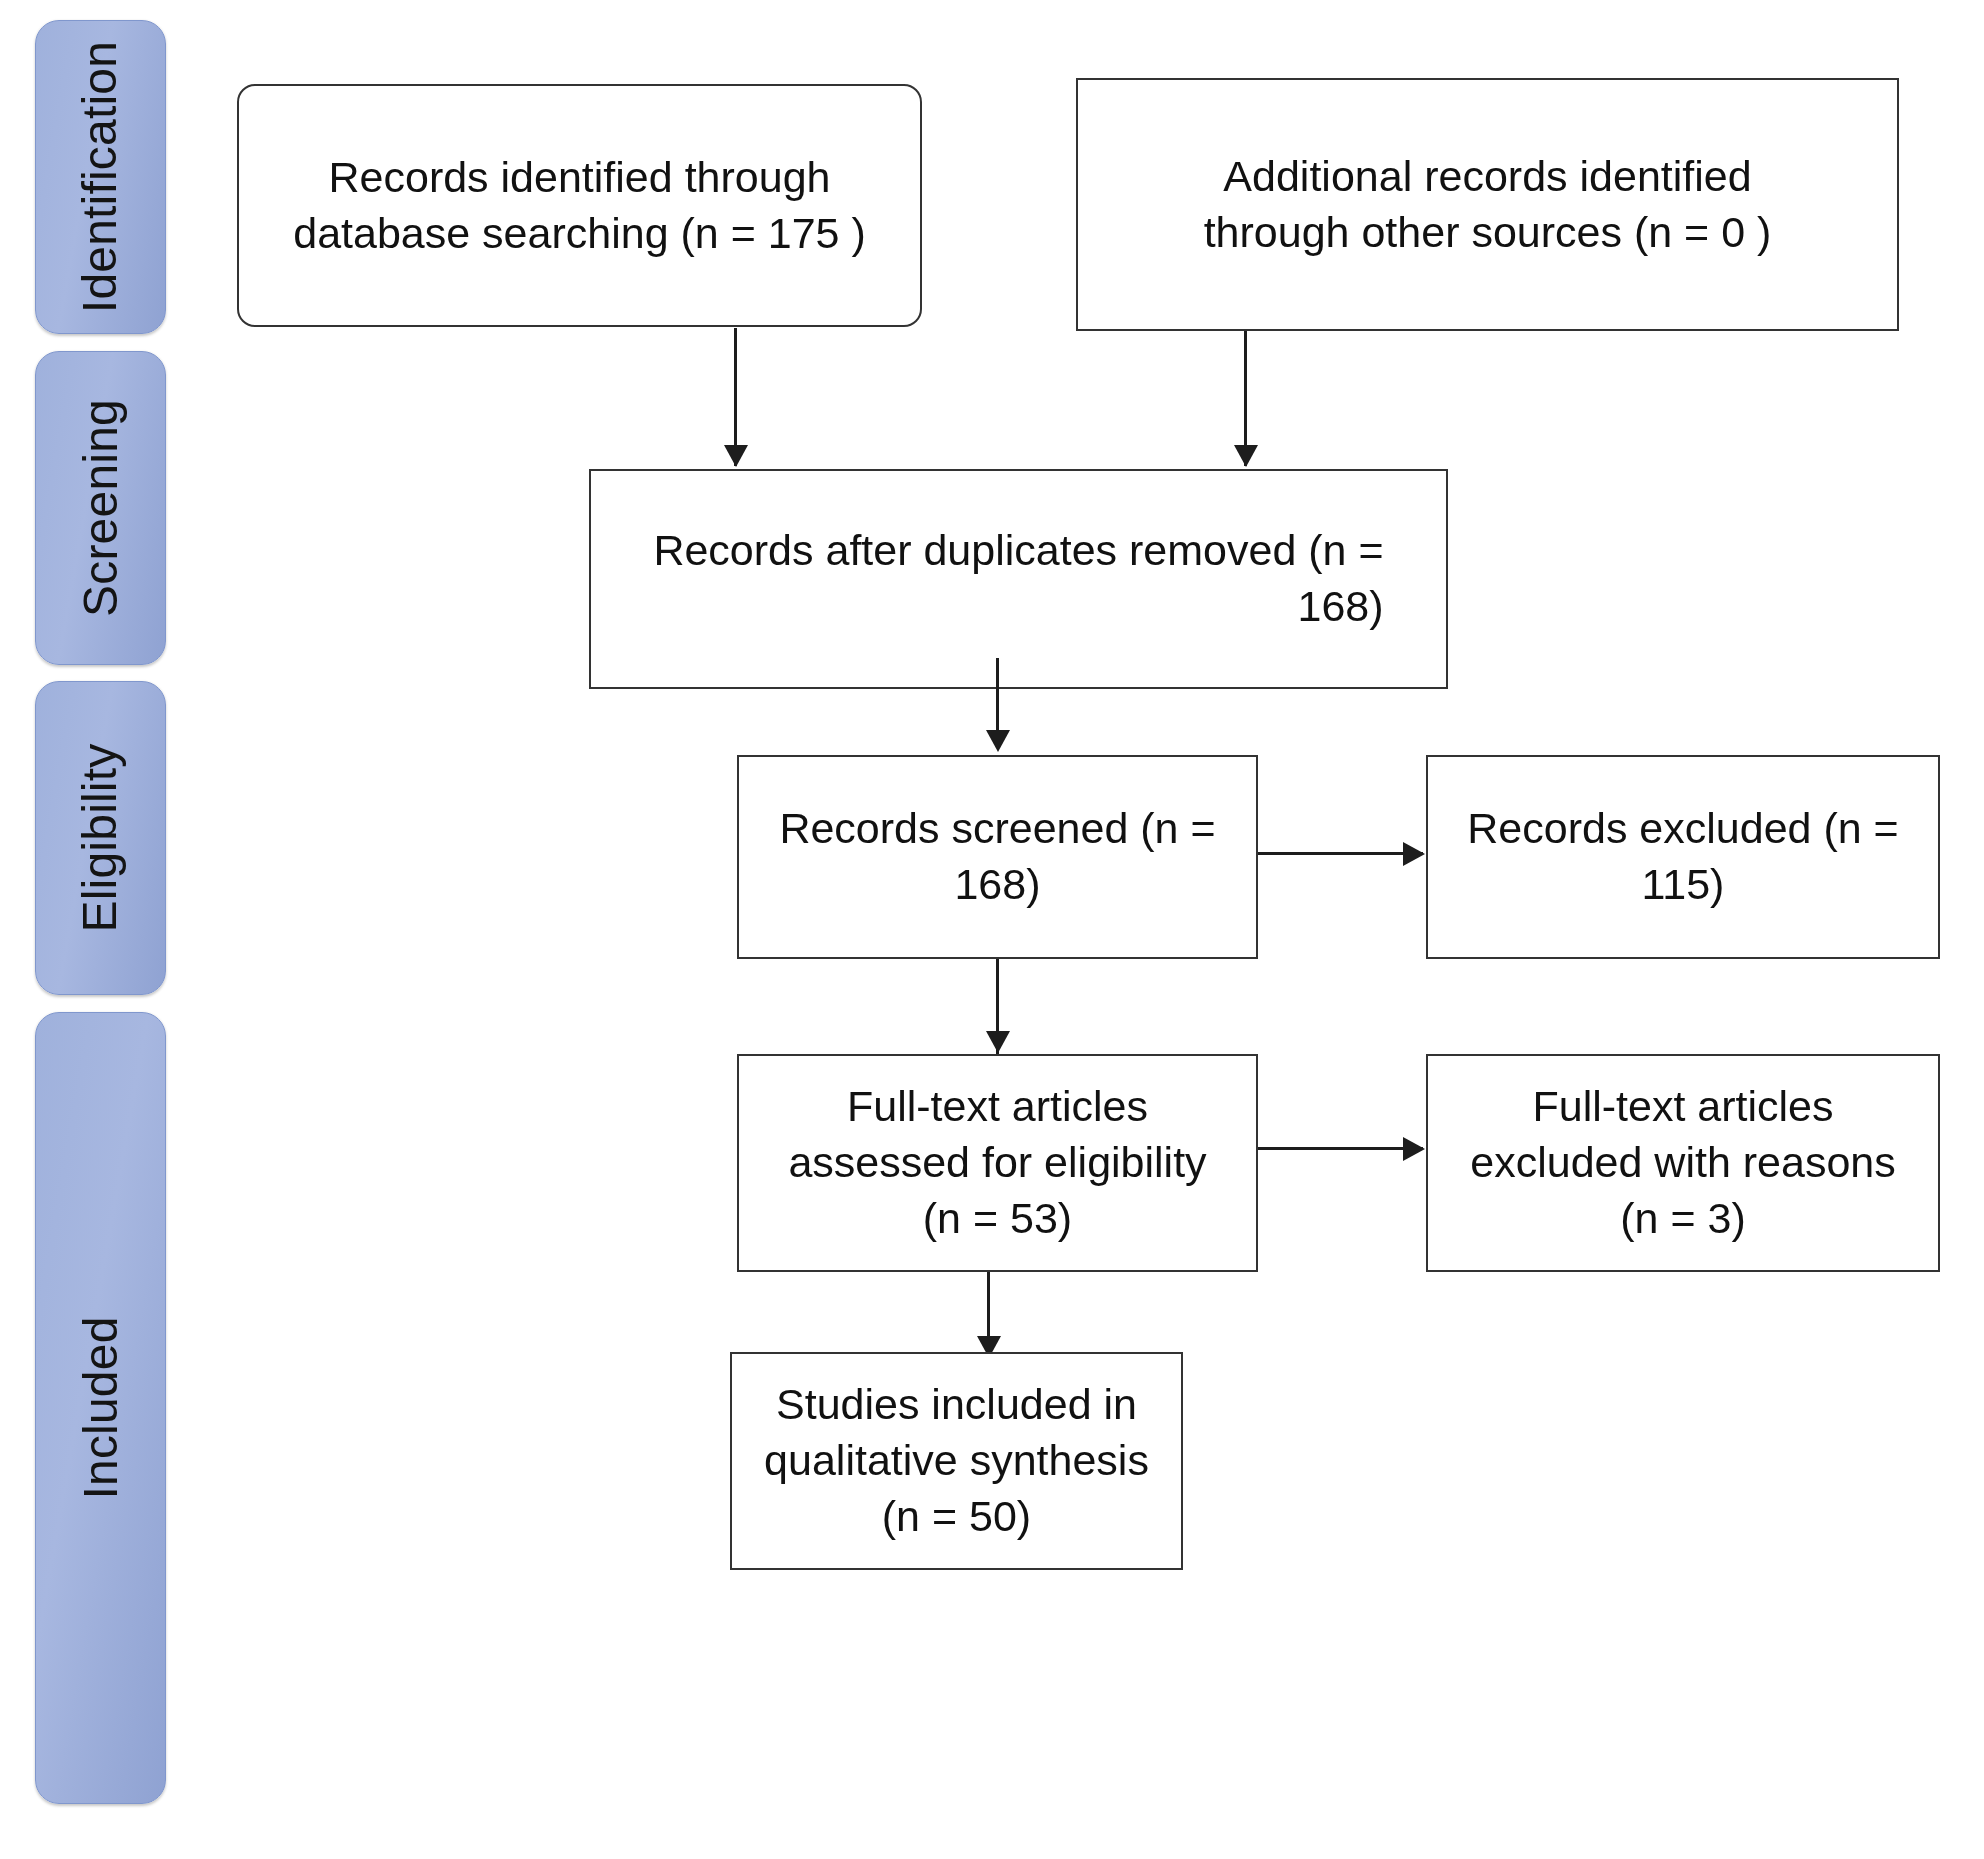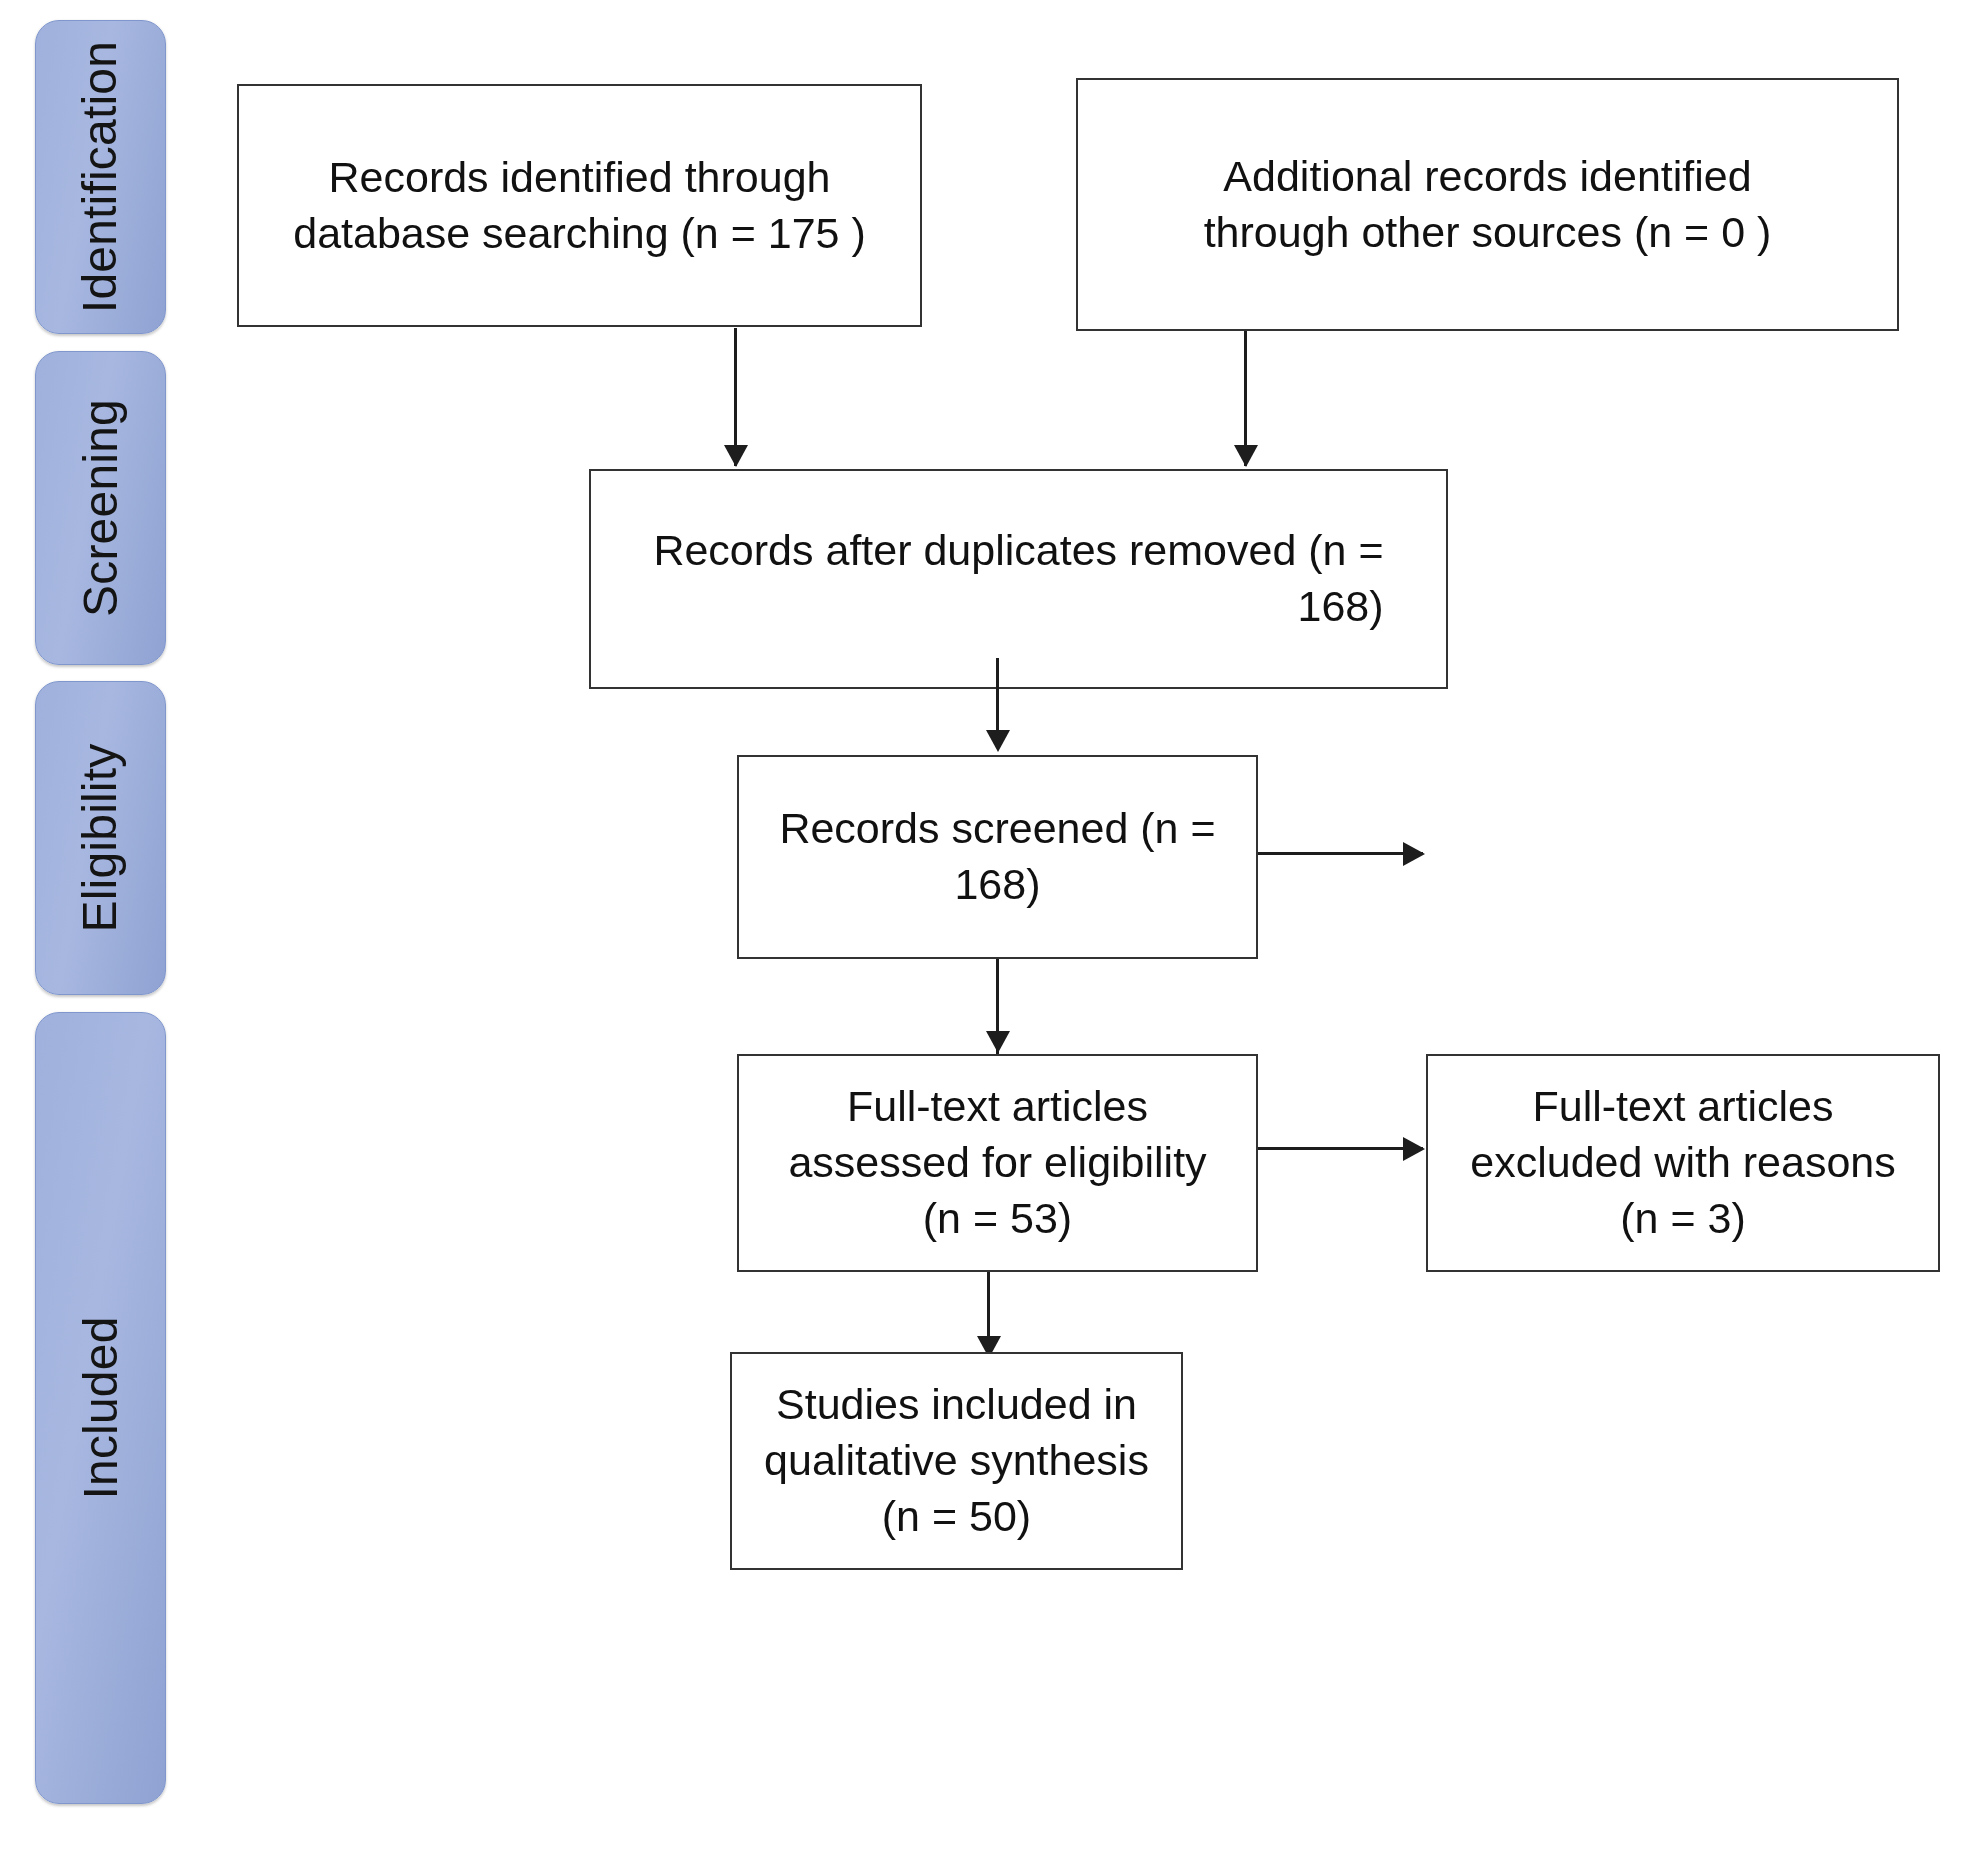--- a/index.html
+++ b/index.html
@@ -99,21 +99,21 @@
   </div>
 
   <div class="stage-pill" style="left:35px; top:681px; width:129px; height:312px;">
     <span class="stage-label">Eligibility</span>
   </div>
 
   <div class="stage-pill" style="left:35px; top:1012px; width:129px; height:790px;">
     <span class="stage-label">Included</span>
   </div>
 
-  <div class="flow-box" style="left:237px; top:84px; width:685px; height:243px;">
+  <div class="flow-box" style="left:237px; top:84px; width:685px; height:243px;border-radius:18px;">
     <span class="box-text">Records identified through
 database searching (n = 175 )</span>
   </div>
 
   <div class="flow-box" style="left:1076px; top:78px; width:823px; height:253px;">
     <span class="box-text">Additional records identified
 through other sources (n = 0 )</span>
   </div>
 
   <div class="conn-line conn-v" style="left:734px; top:328px; height:138px;"></div>
@@ -131,20 +131,24 @@
   <div class="arrowhead arrow-down" style="left:986px; top:730px;"></div>
 
   <div class="flow-box" style="left:737px; top:755px; width:521px; height:204px;">
     <span class="box-text">Records screened (n =
 168)</span>
   </div>
 
   <div class="conn-line conn-h" style="left:1258px; top:852px; width:165px;"></div>
   <div class="arrowhead arrow-right" style="left:1403px; top:842px;"></div>
 
+  <div class="flow-box" style="left:1426px; top:755px; width:514px; height:204px;">
+    <span class="box-text">Records excluded (n =
+115)</span>
+  </div>
 
   <div class="conn-line conn-v" style="left:996px; top:959px; height:96px;"></div>
   <div class="arrowhead arrow-down" style="left:986px; top:1031px;"></div>
 
   <div class="flow-box" style="left:737px; top:1054px; width:521px; height:218px;">
     <span class="box-text">Full-text articles
 assessed for eligibility
 (n = 53)</span>
   </div>
 

